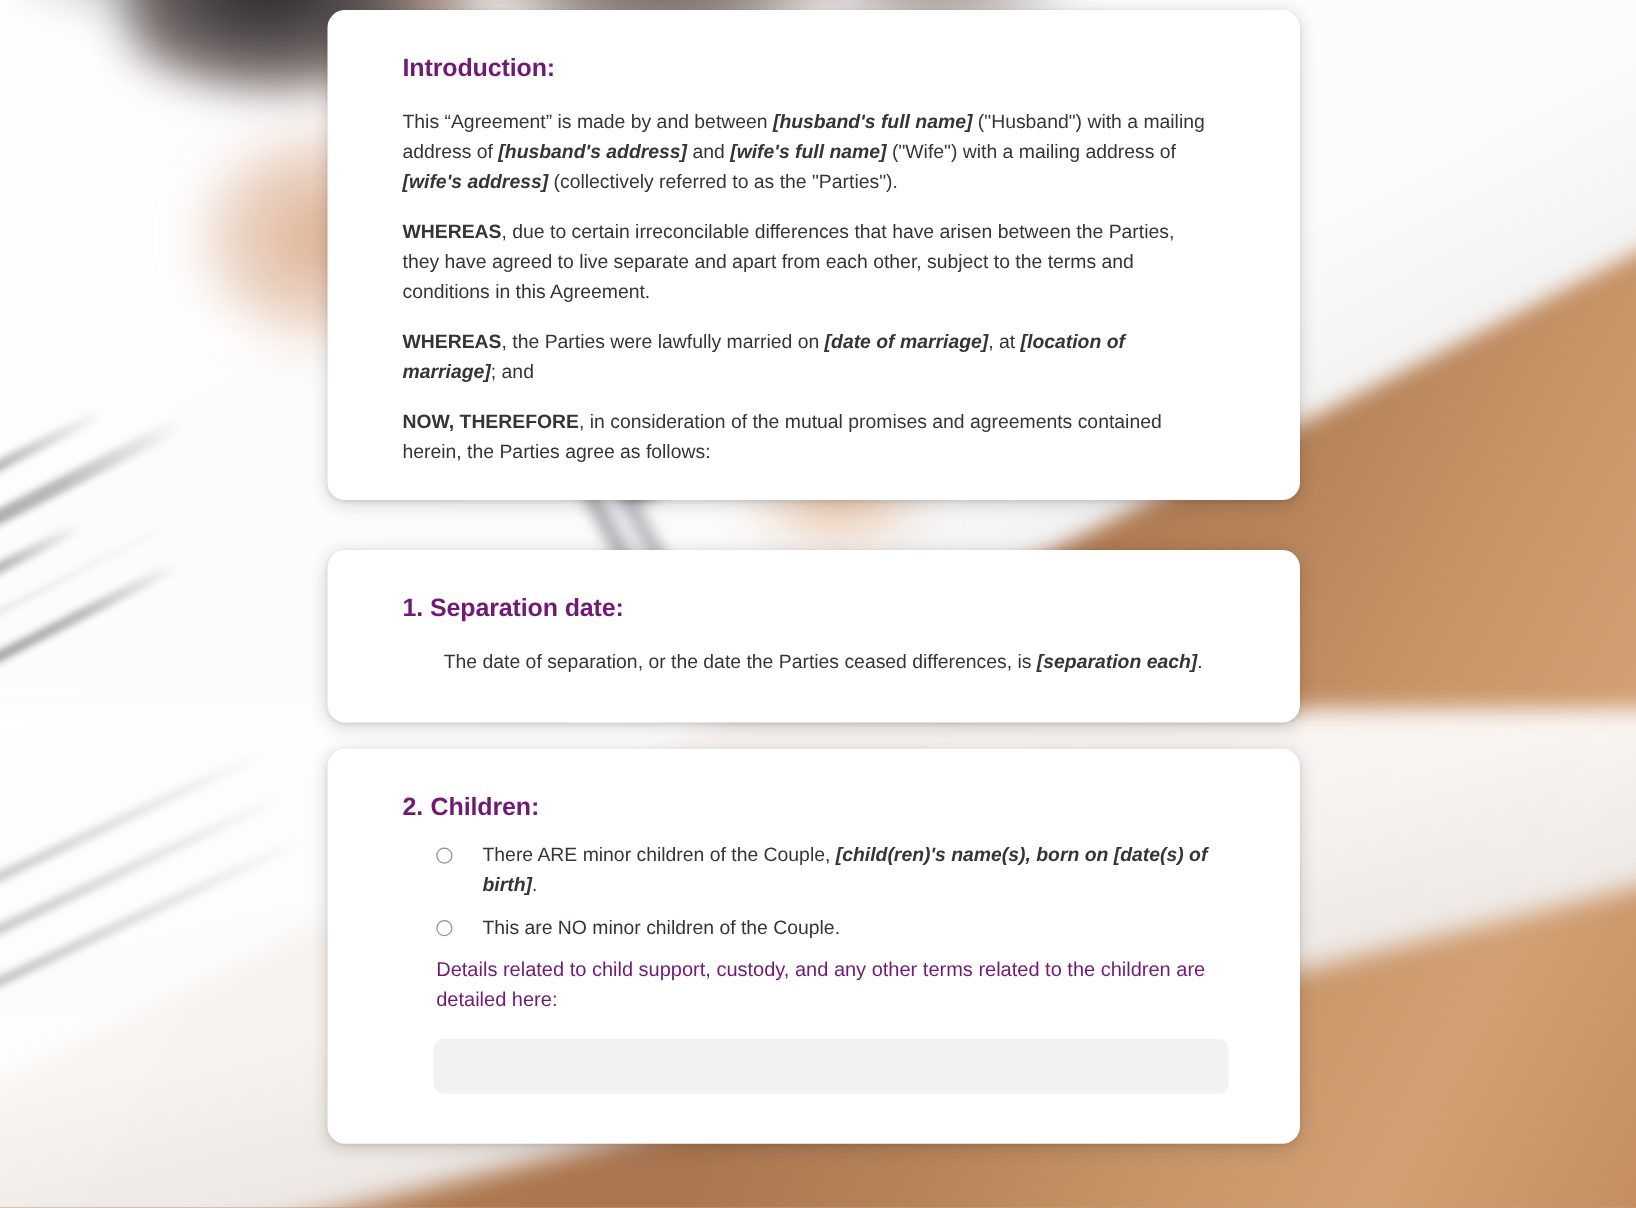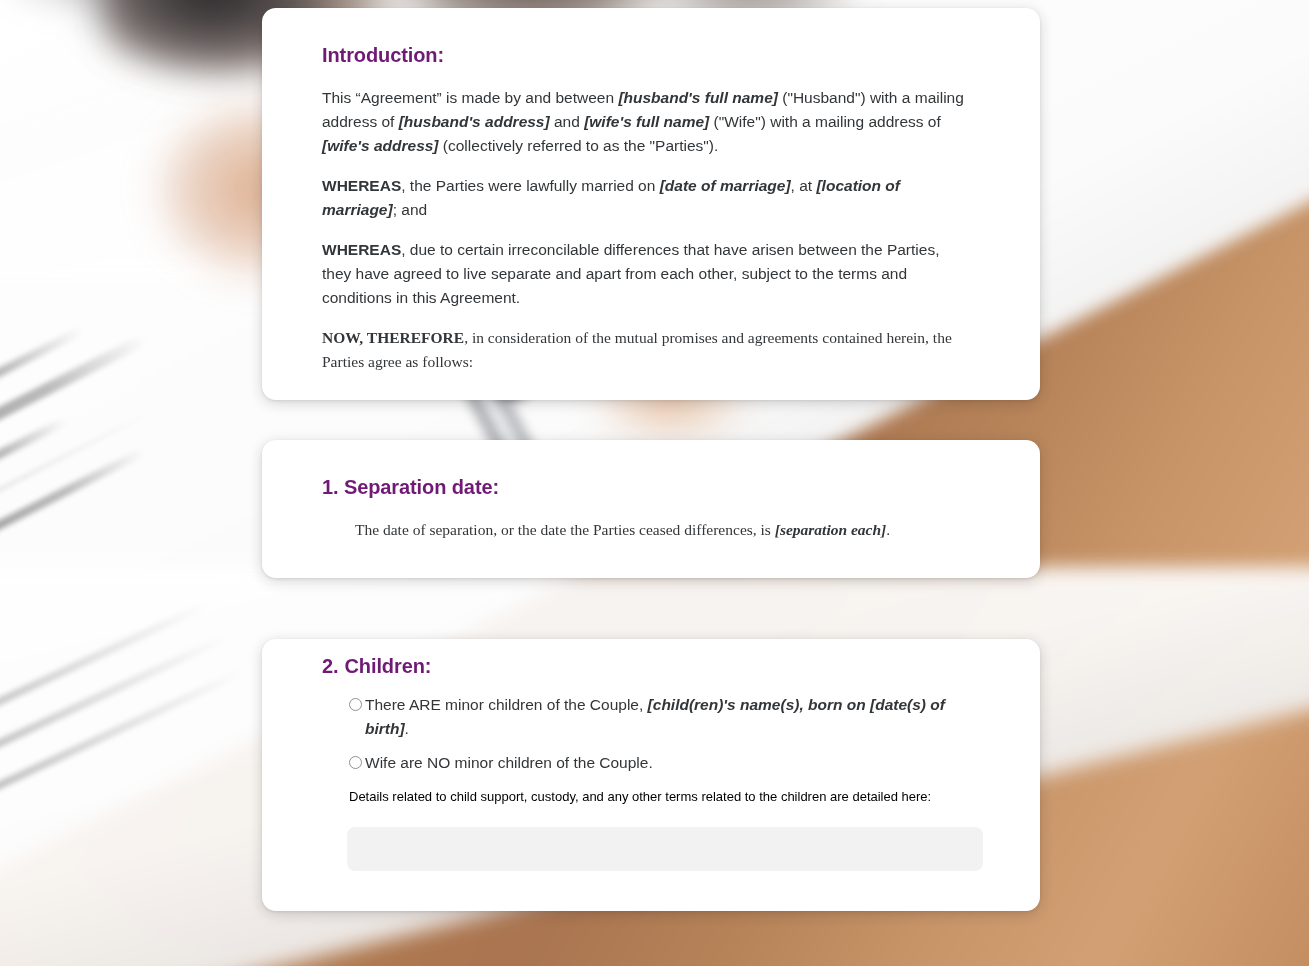--- a/index.html
+++ b/index.html
@@ -142,22 +142,22 @@
   }
   #card-introduction {
     margin-top: 8px;
     padding: 34px 58px 26px 60px;
   }
   #card-separation {
     margin-top: 40px;
     padding: 34px 58px 36px 60px;
   }
   #card-children {
-    margin-top: 61px;
-    padding: 14px 58px 40px 60px;
+    margin-top: 21px;
+    padding: 34px 58px 40px 60px;
   }
 
   h2.section-heading {
     margin: 0 0 18px 0;
     font-size: 20px;
     line-height: 1.3;
     font-weight: bold;
     color: #701a75;
     letter-spacing: -.1px;
   }
@@ -165,21 +165,21 @@
     margin-bottom: 14px;
   }
   #heading-children .num-gap { margin-right: 6px; }
 
   p.body-par {
     margin: 0 16px 16px 0;
     font-size: 15.5px;
     line-height: 24px;
     color: #333639;
   }
-  p.body-par:last-child { margin-bottom: 0; font-family: Liberation Serif, serif; }
+  p.body-par:last-child { margin-bottom: 0; }
   .ph {               
     font-weight: bold;
     font-style: italic;
   }
   .strong { font-weight: bold; }
 
   #separation-text {
     margin: 0;
     padding-left: 31px;
     text-indent: 2px;
@@ -187,21 +187,21 @@
 
   
   .radio-list {
     margin: 0 0 0 0;
     padding: 0;
     list-style: none;
   }
   .radio-row {
     display: flex;
     align-items: flex-start;
-    gap: 3px;
+    gap: 24px;
     margin-bottom: 10px;
     padding-left: 27px;
   }
   .radio-mark {
     flex: 0 0 auto;
     width: 13px;
     height: 13px;
     margin-top: 5px;
     border: 1.6px solid #8c9196;
     border-radius: 50%;
@@ -209,23 +209,23 @@
     box-sizing: border-box;
   }
   .radio-label {
     font-size: 15.5px;
     line-height: 24px;
     color: #333639;
   }
   #children-details-label {
     margin: 9px 0 0 0;
     padding-left: 27px;
-    font-size: 13px;
+    font-size: 16px;
     line-height: 24px;
-    color: #000000;
+    color: #701a75;
   }
   #children-details-input {
     display: block;
     margin: 18px 0 0 25px;
     width: 636px;
     height: 44px;
     background: #f2f2f3;
     border: none;
     border-radius: 8px;
     box-sizing: border-box;
@@ -267,25 +267,25 @@
 <div id="doc-column">
 
   <section class="doc-card" id="card-introduction">
     <h2 class="section-heading">Introduction:</h2>
 
     <p class="body-par">
       <span>This “Agreement” is made by and between </span><span class="ph">[husband's full name]</span><span> ("Husband") with a mailing address of </span><span class="ph">[husband's address]</span><span> and </span><span class="ph">[wife's full name]</span><span> ("Wife") with a mailing address of </span><span class="ph">[wife's address]</span><span> (collectively referred to as the "Parties").</span>
     </p>
 
     <p class="body-par">
+      <span class="strong">WHEREAS</span><span>, due to certain irreconcilable differences that have arisen between the Parties, they have agreed to live separate and apart from each other, subject to the terms and conditions in this Agreement.</span>
+    </p>
+
+    <p class="body-par">
       <span class="strong">WHEREAS</span><span>, the Parties were lawfully married on </span><span class="ph">[date of marriage]</span><span>, at </span><span class="ph">[location of marriage]</span><span>; and</span>
-    </p>
-
-    <p class="body-par">
-      <span class="strong">WHEREAS</span><span>, due to certain irreconcilable differences that have arisen between the Parties, they have agreed to live separate and apart from each other, subject to the terms and conditions in this Agreement.</span>
     </p>
 
     <p class="body-par">
       <span class="strong">NOW, THEREFORE</span><span>, in consideration of the mutual promises and agreements contained herein, the Parties agree as follows:</span>
     </p>
   </section>
 
   <section class="doc-card" id="card-separation">
     <h2 class="section-heading">1. Separation date:</h2>
     <p class="body-par" id="separation-text">
@@ -300,21 +300,21 @@
 
     <div class="radio-list">
       <div class="radio-row">
         <span class="radio-mark"></span>
         <span class="radio-label">
           <span>There ARE minor children of the Couple, </span><span class="ph">[child(ren)'s name(s), born on [date(s) of birth]</span><span>.</span>
         </span>
       </div>
       <div class="radio-row">
         <span class="radio-mark"></span>
-        <span class="radio-label">Wife are NO minor children of the Couple.</span>
+        <span class="radio-label">This are NO minor children of the Couple.</span>
       </div>
     </div>
 
     <p id="children-details-label">Details related to child support, custody, and any other terms related to the children are detailed here:</p>
 
     <input id="children-details-input" type="text" placeholder="" style="">
   </section>
 
 </div>
 

